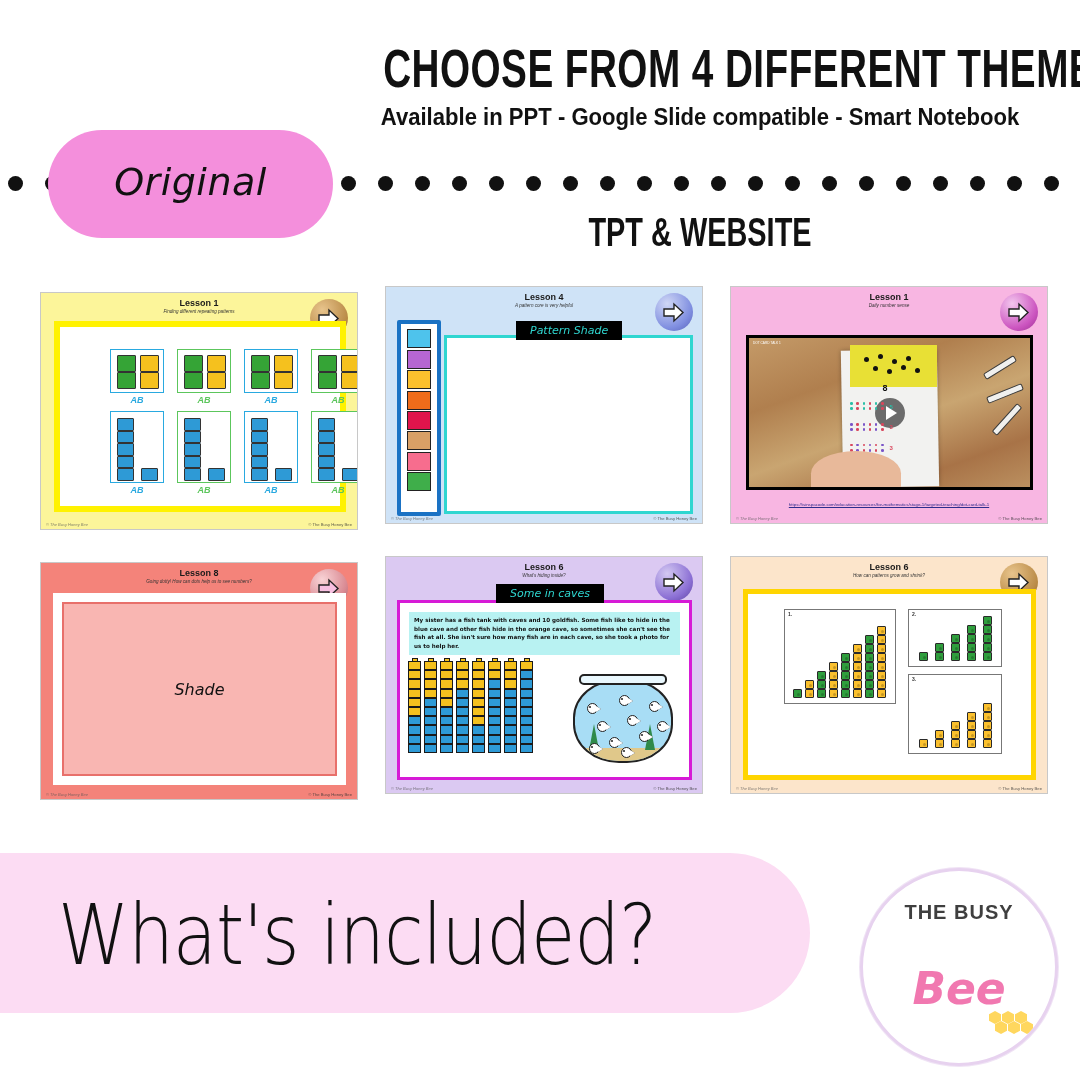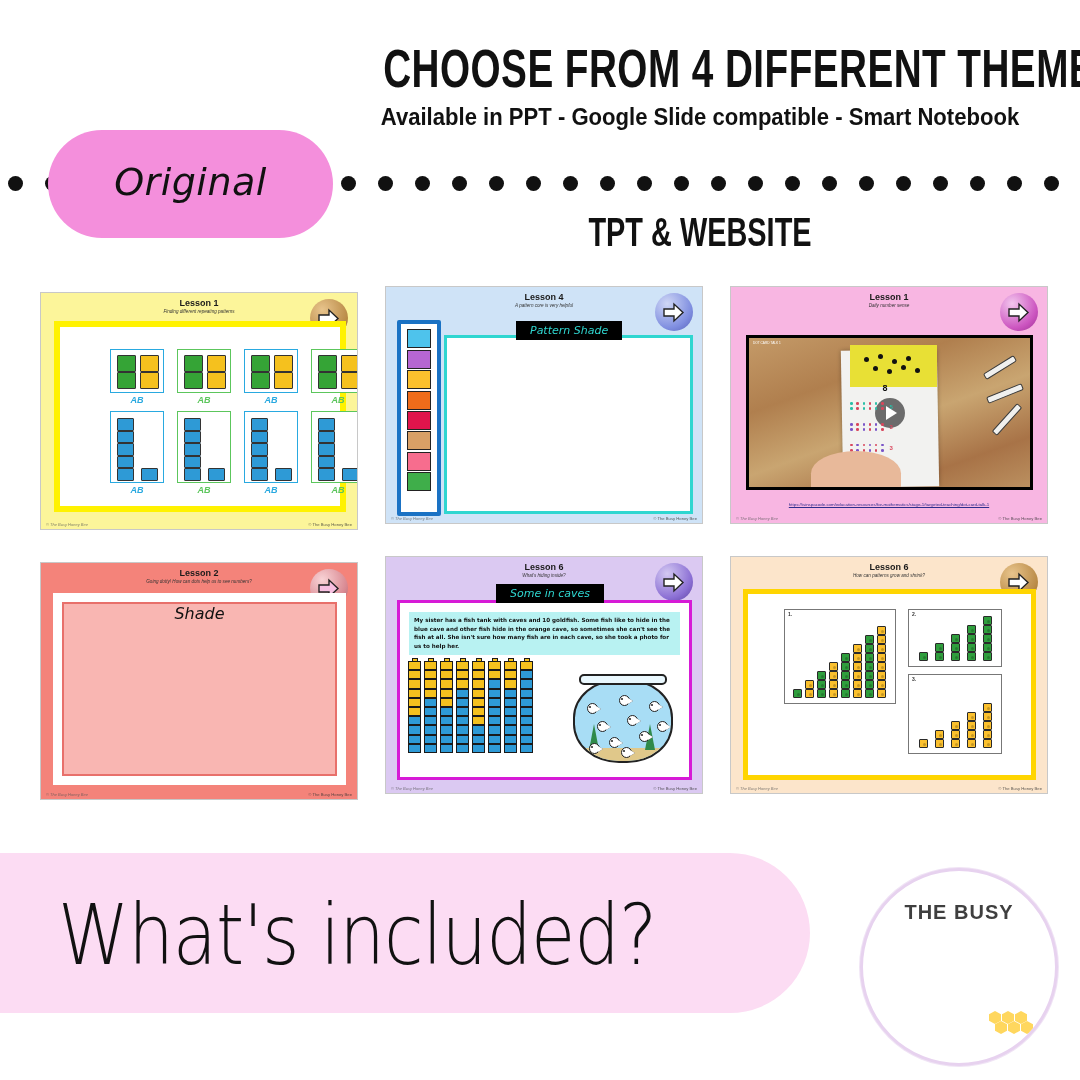--- a/index.html
+++ b/index.html
@@ -188,21 +188,21 @@
   #slide3 { background:#f4837a;
     background-image:radial-gradient(#f9a49c 0.6px, transparent 0.7px);
     background-size:4px 4px; }
   #slide3 .whiteframe {
     position:absolute; left:12px; top:30px; right:11px; bottom:14px;
     background:#ffffff;
   }
   #slide3 .shadebox {
     position:absolute; left:9px; top:9px; right:9px; bottom:9px;
     background:#f9b6b2; border:2px solid #e8706b;
-    display:flex; align-items:flex-start; justify-content:center;
+    display:flex; align-items:center; justify-content:center;
   }
   #slide3 .shadetxt {
     font-family:"DejaVu Sans","Liberation Sans",sans-serif;
     font-size:16px; font-style:italic; color:#111;
   }
 
   
   #slide4 { background:#dbc9f2;
     background-image:radial-gradient(#e8ddf8 0.6px, transparent 0.7px);
     background-size:4px 4px; }
@@ -529,21 +529,21 @@
         <div class="vid-num" style="left: 50%; top: 58%; font-size: 6px; color: rgb(217, 70, 92);">3</div>
         <div class="vid-num" style="left: 50%; top: 72%; font-size: 6px; color: rgb(217, 70, 92);">3</div>
         <div style="position: absolute; left: 22%; bottom: -6%; width: 32%; height: 30%; background: rgb(232, 185, 154); border-radius: 50% 50% 20% 20%;"></div>
       </div>
     <div id="link">https://isinspacode.com/education-resources/for-mathematics/stage-1/targeted-teaching/dot-card-talk-1</div>
     <div class="s-foot-l">© The Busy Honey Bee</div>
     <div class="s-foot-r">© The Busy Honey Bee</div>
   </div>
 
   <div class="slide c0 r1" id="slide3">
-    <div class="s-title">Lesson 2</div>
+    <div class="s-title">Lesson 8</div>
     <div class="s-sub">Going dotty! How can dots help us to see numbers?</div>
     <div class="navbtn" style="background:radial-gradient(circle at 32% 28%, #f9d3d6, #d98a93 65%, #a85f6a);">
       <svg viewBox="0 0 24 21">
           <path d="M2 7 h10 V2 l9 8.5 -9 8.5 v-5 H2 z" fill="#f7bfe0" stroke="#222" stroke-width="1.4"></path>
         </svg>
     </div>
     <div class="whiteframe">
       <div class="shadebox">
         <span class="shadetxt">Shade</span>
       </div>
@@ -821,20 +821,21 @@
     <div class="s-foot-r">© The Busy Honey Bee</div>
   </div>
 </div>
 
 <div id="banner">
   <span class="txt">What's included?</span>
 </div>
 
 <div id="logo">
   <div class="l-the">THE BUSY</div>
+  <div class="l-bee">Bee</div>
   <div class="comb">
       <div class="cell" style="left: 0px; top: 0px;"></div>
       <div class="cell" style="left: 13px; top: 0px;"></div>
       <div class="cell" style="left: 26px; top: 0px;"></div>
       <div class="cell" style="left: 6px; top: 10px;"></div>
       <div class="cell" style="left: 19px; top: 10px;"></div>
       <div class="cell" style="left: 32px; top: 10px;"></div>
     </div>
 </div>
 

